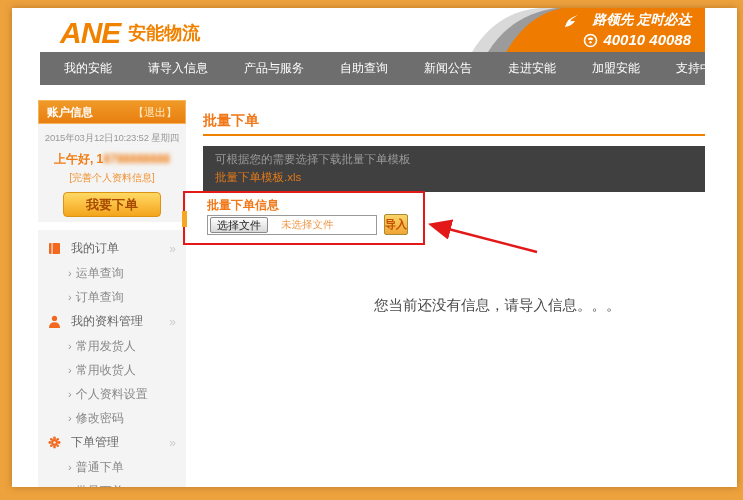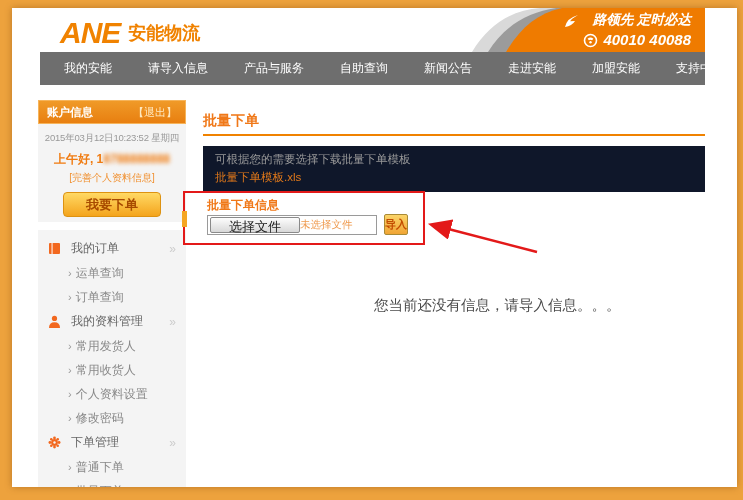--- a/index.html
+++ b/index.html
@@ -52,32 +52,32 @@
        font-size:12px;position:relative;cursor:pointer}
   .menu-group .micon{width:14px;height:14px;margin-right:9px;display:inline-flex}
   .menu-group .arrow{position:absolute;right:10px;color:#ccc;font-size:12px}
   .menu-sub{display:flex;align-items:center;height:24px;padding-left:30px;color:#888;
        font-size:12px;cursor:pointer}
   .menu-sub .chev{margin-right:4px;color:#999;font-size:11px}
   
   .main-title{position:absolute;left:191px;top:104px;font-size:14px;font-weight:bold;color:#f07818}
   .title-rule{position:absolute;left:191px;top:126px;width:502px;height:2px;background:#f08200}
   .hint-box{position:absolute;left:191px;top:138px;width:502px;box-sizing:border-box;
-       background:#0f172a;padding:6px 12px 7px}
+       background:#404040;padding:6px 12px 7px}
   .hint-text{font-size:11.5px;color:#999;line-height:15px}
   .hint-link{font-size:11.5px;color:#e2791a;line-height:15px;display:inline-block;margin-top:2px;cursor:pointer}
   .anno-box{position:absolute;left:171px;top:183px;width:238px;height:50px;border:2px solid #e31919}
   .orange-marker{position:absolute;left:-3px;top:18px;width:5px;height:16px;background:#f5a623}
   .upload-title{position:absolute;left:22px;top:4px;font-size:12px;font-weight:bold;color:#f07818}
   .file-row{position:absolute;left:22px;top:21px;display:flex;align-items:center}
   .file-field{width:170px;height:20px;border:1px solid #9a9a9a;background:#fff;display:flex;
        align-items:center;box-sizing:border-box;padding-left:2px;cursor:pointer}
-  .choose-btn{height:16px;font-size:13px;background:linear-gradient(#fdfdfd,#d8d8d8);
-       border:1px solid #8a8a8a;border-radius:2px;color:#222;font-family:Liberation Serif, serif;padding:0 18px;cursor:pointer}
-  .no-file{font-size:10.5px;color:#ef9a4e;margin-left:0;white-space:nowrap}
+  .choose-btn{height:16px;font-size:11px;background:linear-gradient(#fdfdfd,#d8d8d8);
+       border:1px solid #8a8a8a;border-radius:2px;color:#222;font-family:Liberation Serif, serif;padding:0 6px;cursor:pointer}
+  .no-file{font-size:10.5px;color:#ef9a4e;margin-left:13px;white-space:nowrap}
   .import-btn{margin-left:7px;width:24px;height:21px;background:linear-gradient(#fbd469,#f0a534);
        border:1px solid #a98a35;border-radius:2px;color:#c34c00;font-weight:bold;font-size:11px;
        font-family:inherit;padding:0;cursor:pointer}
   .empty-msg{position:absolute;left:362px;top:288px;font-size:14.5px;color:#4a4a4a;white-space:nowrap}
   .arrow-svg{position:absolute;left:0;top:0;width:725px;height:479px;pointer-events:none}
 </style>
 </head>
 <body>
 
 <div class="bg">

